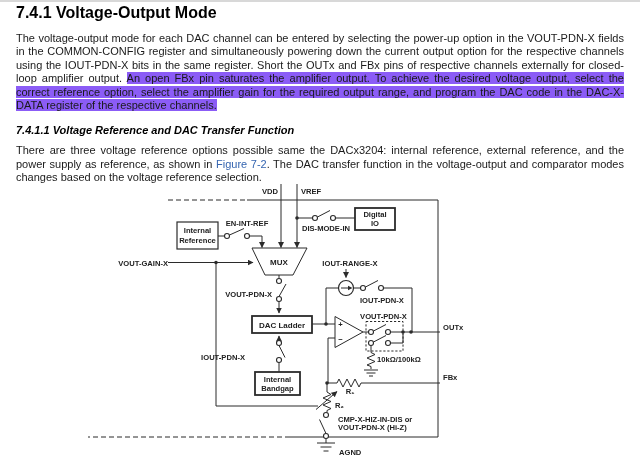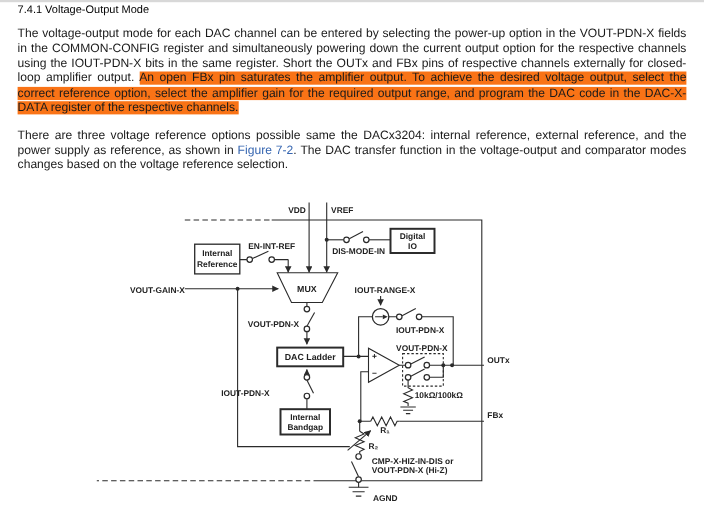--- a/index.html
+++ b/index.html
@@ -1,23 +1,23 @@
 <!DOCTYPE html>
 <html><head>
 <meta charset="utf-8">
 <style>
   html,body{margin:0;padding:0;background:#fff;}
   .stage{position:relative;width:640px;height:462px;background:#fff;overflow:hidden;
          font-family:"Liberation Sans",sans-serif;color:#1a1a1a;}
   .top-edge{position:absolute;top:0;left:0;width:640px;height:2px;background:#d8d8d8;}
   .page{position:absolute;top:4px;left:16px;width:608px;}
-  h3.sec{font-size:10px;font-weight:normal;margin:0 0 10px 0;color:#000;}
+  h3.sec{font-size:16px;font-weight:bold;margin:0 0 10px 0;color:#000;}
   h4.sec{font-size:11px;font-weight:bold;font-style:italic;margin:0 0 8px 0;color:#000;}
   p.body{font-size:11px;line-height:13.4px;text-align:justify;margin:0 0 12px 0;}
-  .hl{background:#f97316;}
+  .hl{background:#8b5cf6;}
   a.link{color:#3565b0;text-decoration:none;cursor:pointer;}
   svg.diagram{position:absolute;top:0;left:0;}
   svg .w{stroke:#2b2b2b;stroke-width:1;fill:none;}
   svg .dash{stroke-dasharray:5,3;}
   svg .dash2{stroke-dasharray:2.2,1.8;}
   svg .sw{fill:#fff;stroke:#2b2b2b;stroke-width:1.1;}
   svg .dot{fill:#2b2b2b;stroke:none;}
   svg text{font-family:"Liberation Sans",sans-serif;font-weight:bold;font-size:7.6px;fill:#222;}
   svg text.big{font-size:8px;}
   svg .blkbox{fill:#fff;stroke:#2b2b2b;stroke-width:1.8;}
@@ -25,20 +25,21 @@
 </style>
 </head>
 <body>
 
 <div class="stage">
   <div class="top-edge"></div>
 
   <div class="page">
     <h3 class="sec">7.4.1 Voltage-Output Mode</h3>
     <p class="body"><span>The voltage-output mode for each DAC channel can be entered by selecting the power-up option in the VOUT-PDN-X fields in the COMMON-CONFIG register and simultaneously powering down the current output option for the respective channels using the IOUT-PDN-X bits in the same register. Short the OUTx and FBx pins of respective channels externally for closed-loop amplifier output. </span><span class="hl">An open FBx pin saturates the amplifier output. To achieve the desired voltage output, select the correct reference option, select the amplifier gain for the required output range, and program the DAC code in the DAC-X-DATA register of the respective channels.</span></p>
+    <h4 class="sec">7.4.1.1 Voltage Reference and DAC Transfer Function</h4>
     <p class="body"><span>There are three voltage reference options possible same the DACx3204: internal reference, external reference, and the power supply as reference, as shown in </span><a class="link">Figure 7-2</a><span>. The DAC transfer function in the voltage-output and comparator modes changes based on the voltage reference selection.</span></p>
   </div>
 
   <svg class="diagram" width="640" height="462" viewBox="0 0 640 462">
     <defs>
       <marker id="ah" markerWidth="8" markerHeight="8" refX="5.5" refY="3" orient="auto" markerUnits="userSpaceOnUse">
         <path d="M0,0 L6,3 L0,6 Z" fill="#2b2b2b"></path>
       </marker>
     </defs>
 

